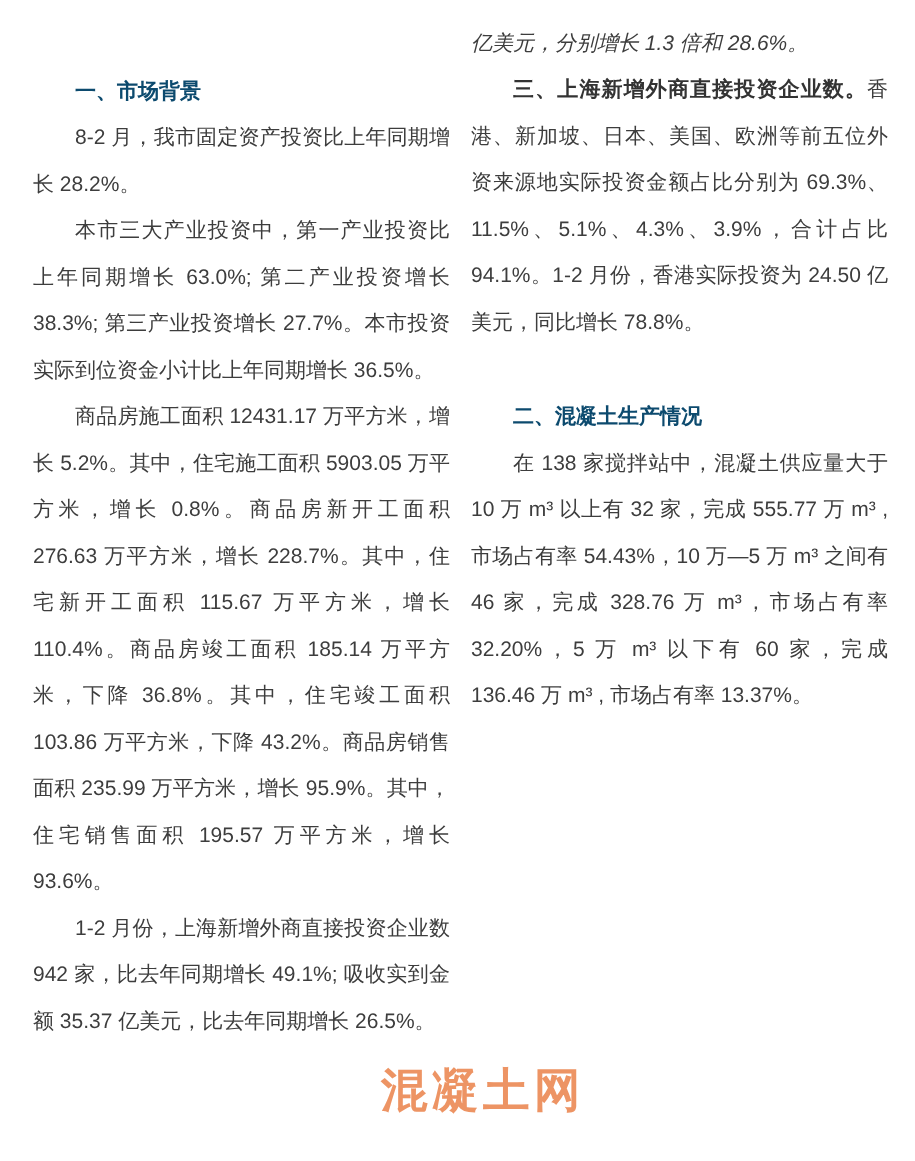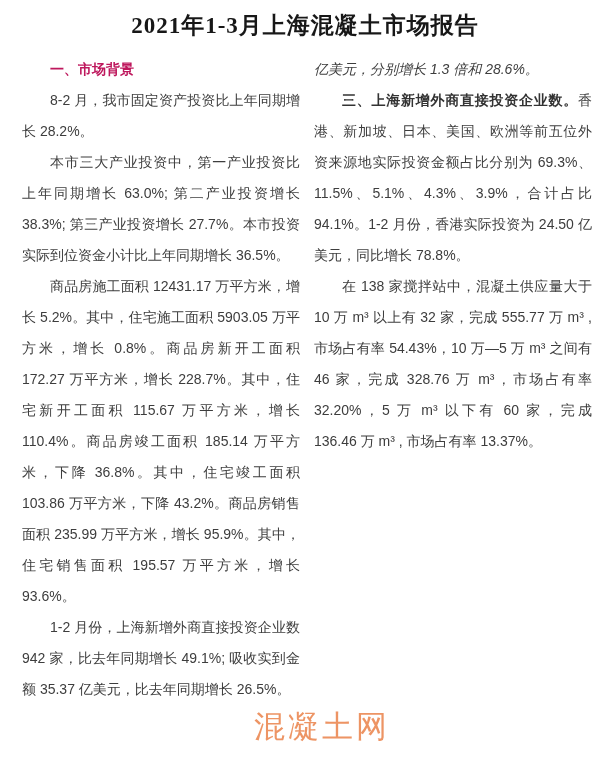--- a/index.html
+++ b/index.html
@@ -31,54 +31,54 @@
   }
   .col{
     width:278px;
     font-size:14px;
     line-height:31px;
     text-align:justify;
     text-justify:inter-ideograph;
   }
   .col p{margin:0;text-indent:2em;}
   .col p.cont{text-indent:0;font-style:italic;}
-  .col p.sec-head{font-weight:bold;color:#be185d;}
+  .col p.sec-head{font-weight:bold;color:#0c4a6e;margin-top:32px;}
   .lead{font-weight:bold;color:#333333;}
   .watermark{
     position:absolute;
     left:254px;top:706px;
     font-size:31px;
-    font-weight:normal;
+    font-weight:bold;
     letter-spacing:3px;
     color:rgba(233,124,66,0.82);
     pointer-events:none;
     white-space:nowrap;
   }
 </style>
 </head>
 <body>
 
 <div class="page">
 
-  <h1 class="doc-title">2021年1-3月上海混凝土市场报告</h1>
 
   <div class="columns">
 
     <div class="col">
       <p class="sec-head">一、市场背景</p>
       <p>8-2 月，我市固定资产投资比上年同期增长 28.2%。</p>
       <p>本市三大产业投资中，第一产业投资比上年同期增长 63.0%; 第二产业投资增长 38.3%; 第三产业投资增长 27.7%。本市投资实际到位资金小计比上年同期增长 36.5%。</p>
-      <p>商品房施工面积 12431.17 万平方米，增长 5.2%。其中，住宅施工面积 5903.05 万平方米，增长 0.8%。商品房新开工面积 172.27 万平方米，增长 228.7%。其中，住宅新开工面积 115.67 万平方米，增长 110.4%。商品房竣工面积 185.14 万平方米，下降 36.8%。其中，住宅竣工面积 103.86 万平方米，下降 43.2%。商品房销售面积 235.99 万平方米，增长 95.9%。其中，住宅销售面积 195.57 万平方米，增长 93.6%。</p>
+      <p>商品房施工面积 12431.17 万平方米，增长 5.2%。其中，住宅施工面积 5903.05 万平方米，增长 0.8%。商品房新开工面积 276.63 万平方米，增长 228.7%。其中，住宅新开工面积 115.67 万平方米，增长 110.4%。商品房竣工面积 185.14 万平方米，下降 36.8%。其中，住宅竣工面积 103.86 万平方米，下降 43.2%。商品房销售面积 235.99 万平方米，增长 95.9%。其中，住宅销售面积 195.57 万平方米，增长 93.6%。</p>
       <p>1-2 月份，上海新增外商直接投资企业数 942 家，比去年同期增长 49.1%; 吸收实到金额 35.37 亿美元，比去年同期增长 26.5%。</p>
 
     </div>
 
     <div class="col">
       <p class="cont">亿美元，分别增长 1.3 倍和 28.6%。</p>
       <p><span class="lead">三、上海新增外商直接投资企业数。</span><span>香港、新加坡、日本、美国、欧洲等前五位外资来源地实际投资金额占比分别为 69.3%、11.5%、5.1%、4.3%、3.9%，合计占比 94.1%。1-2 月份，香港实际投资为 24.50 亿美元，同比增长 78.8%。</span></p>
+      <p class="sec-head">二、混凝土生产情况</p>
       <p>在 138 家搅拌站中，混凝土供应量大于 10 万 m³ 以上有 32 家，完成 555.77 万 m³ , 市场占有率 54.43%，10 万—5 万 m³ 之间有 46 家，完成 328.76 万 m³，市场占有率 32.20%，5 万 m³ 以下有 60 家，完成 136.46 万 m³ , 市场占有率 13.37%。</p>
 
     </div>
 
   </div>
 
   <div class="watermark">混凝土网</div>
 
 </div>
 

